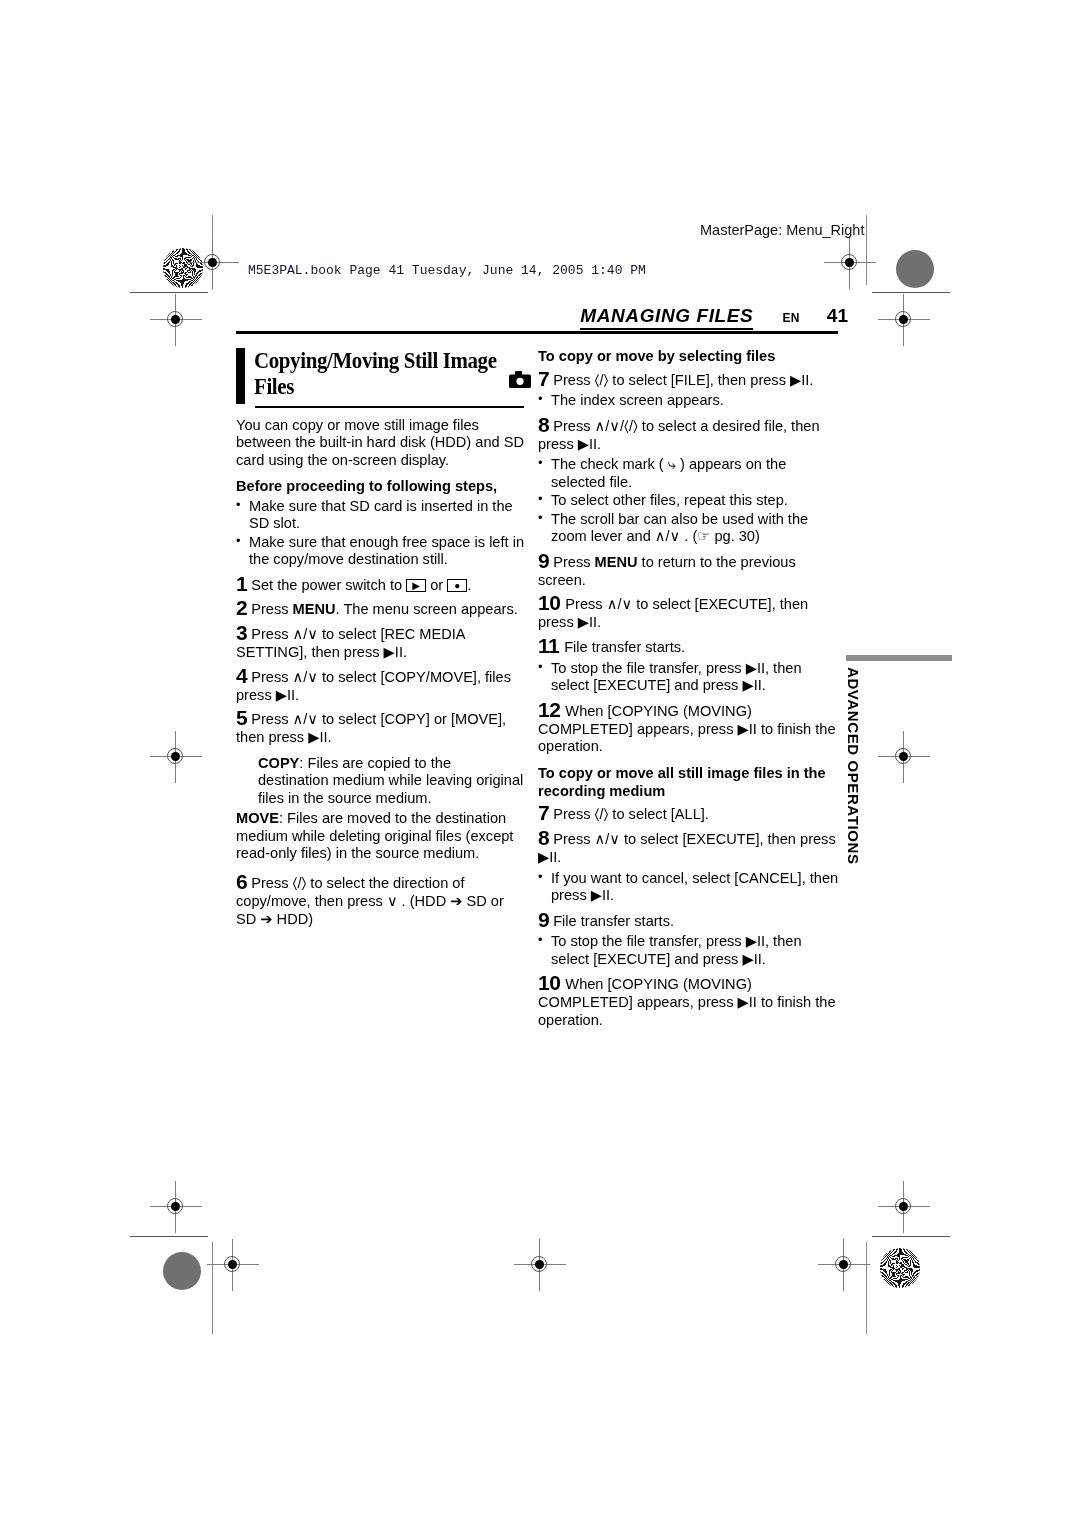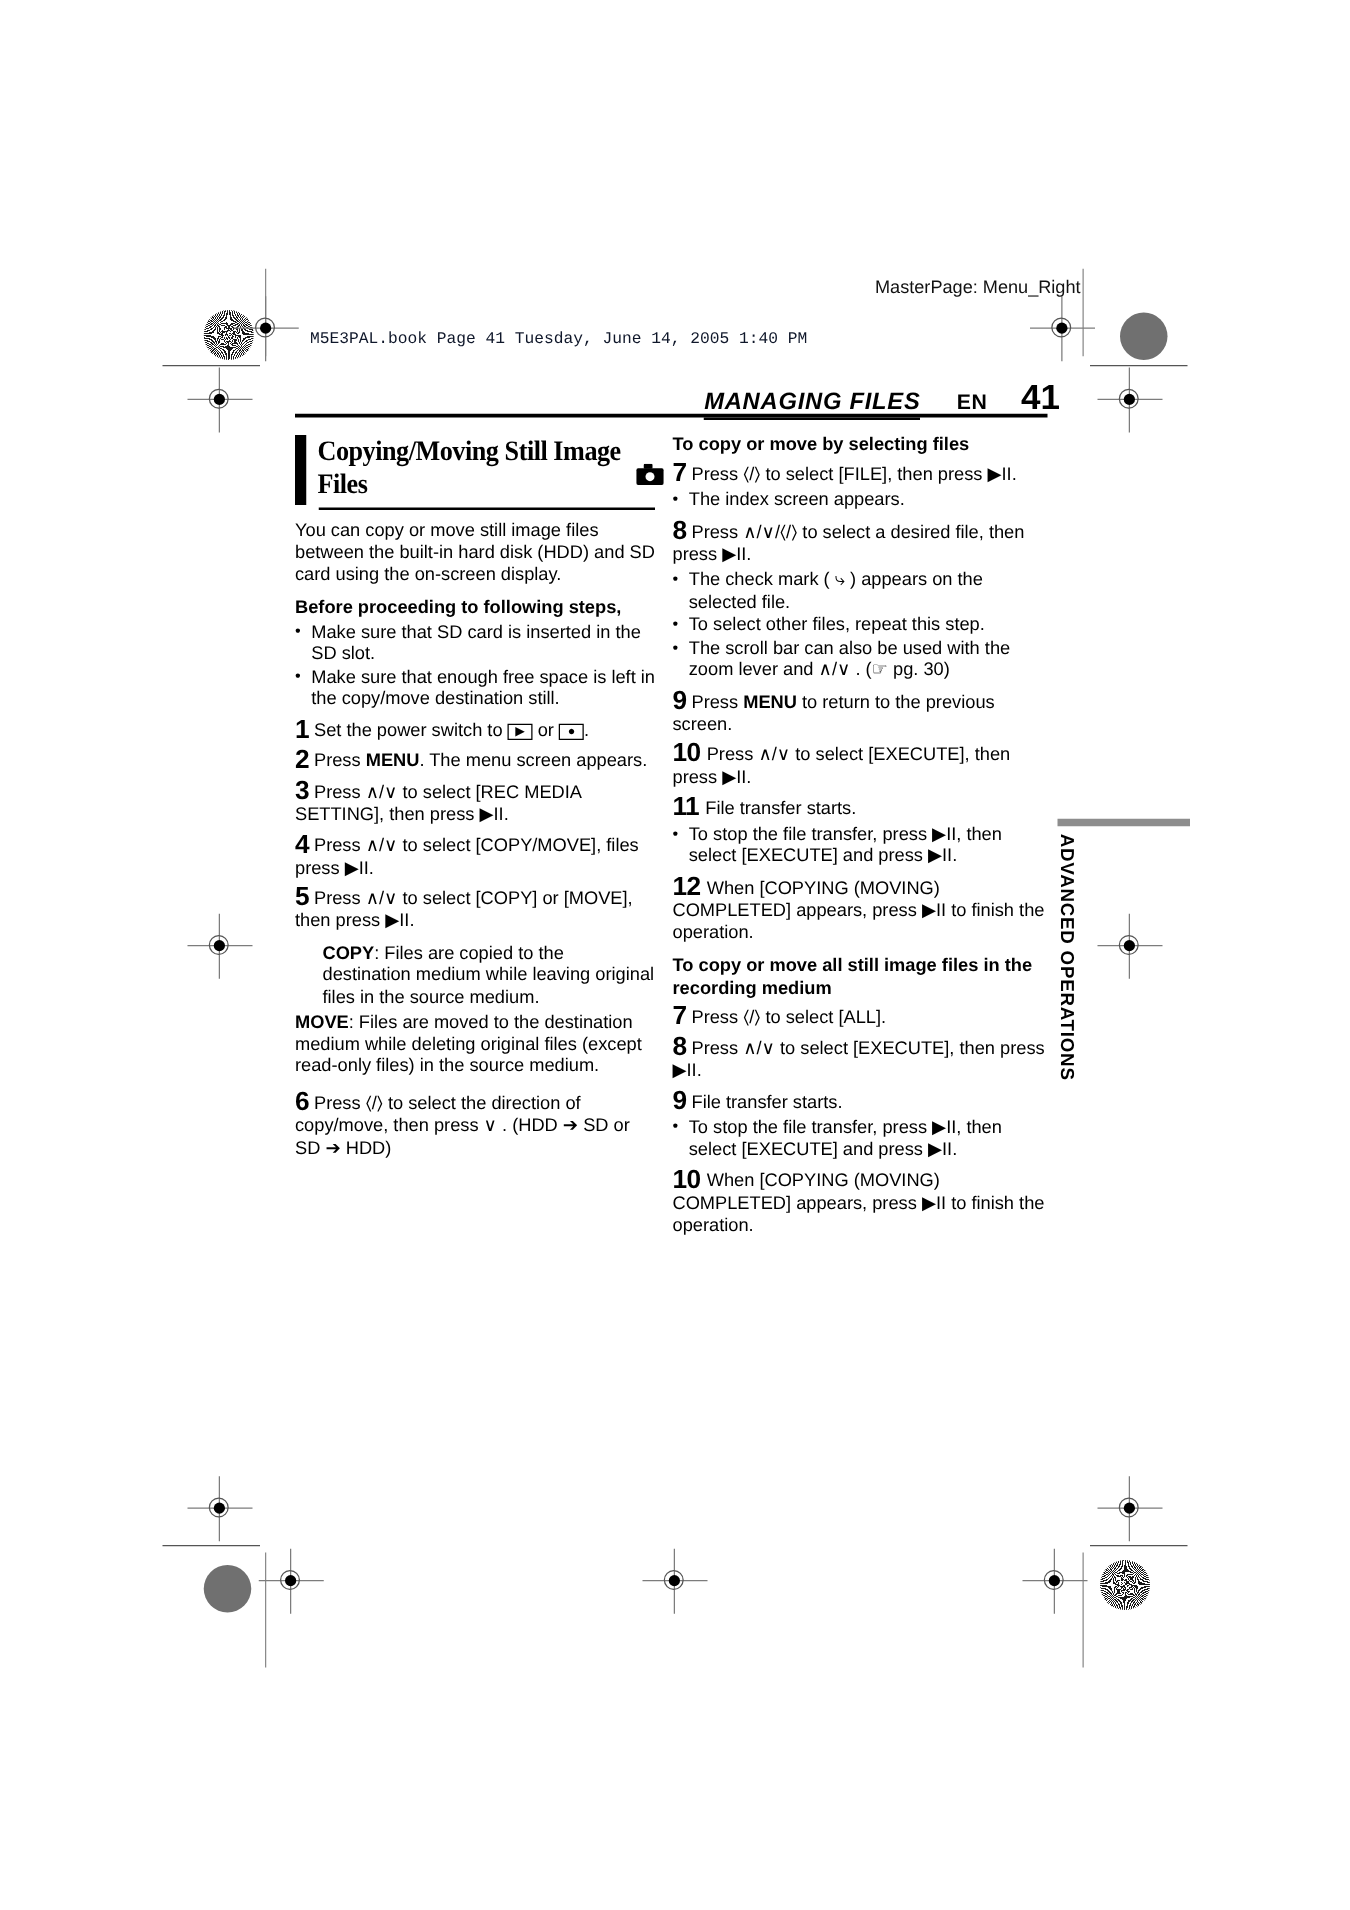--- a/index.html
+++ b/index.html
@@ -104,27 +104,27 @@
   .runhead .rh-title {
     font-style: italic;
     font-weight: bold;
     font-size: 19px;
     letter-spacing: 0.6px;
     border-bottom: 2.2px solid #000;
     padding-bottom: 1px;
   }
   .runhead .rh-en {
     font-weight: bold;
-    font-size: 17px;
+    font-size: 12px;
     letter-spacing: .4px;
     margin-left: 9px;
   }
   .runhead .rh-page {
     font-weight: bold;
-    font-size: 28px;
+    font-size: 19px;
     margin-left: 7px;
     line-height: .9;
   }
   .head-rule {
     position: absolute;
     left: 236px;
     top: 331px;
     width: 602px;
     height: 3px;
     background: #000;
@@ -459,20 +459,23 @@
   <p class="subhead" style="margin-top:9px;">To copy or move all still image files in the recording medium</p>
 
   <ol class="steps">
     <li>
       <span class="stepnum">7</span><span>Press 〈/〉 to select [ALL].</span>
     </li>
     <li>
       <span class="stepnum">8</span><span>Press ∧/∨ to select [EXECUTE], then press ▶II.</span>
     </li>
   </ol>
+  <ul class="bul">
+    <li>If you want to cancel, select [CANCEL], then press ▶II.</li>
+  </ul>
 
   <ol class="steps">
     <li>
       <span class="stepnum">9</span><span>File transfer starts.</span>
     </li>
   </ol>
   <ul class="bul">
     <li>To stop the file transfer, press ▶II, then select [EXECUTE] and press ▶II.</li>
   </ul>
 

